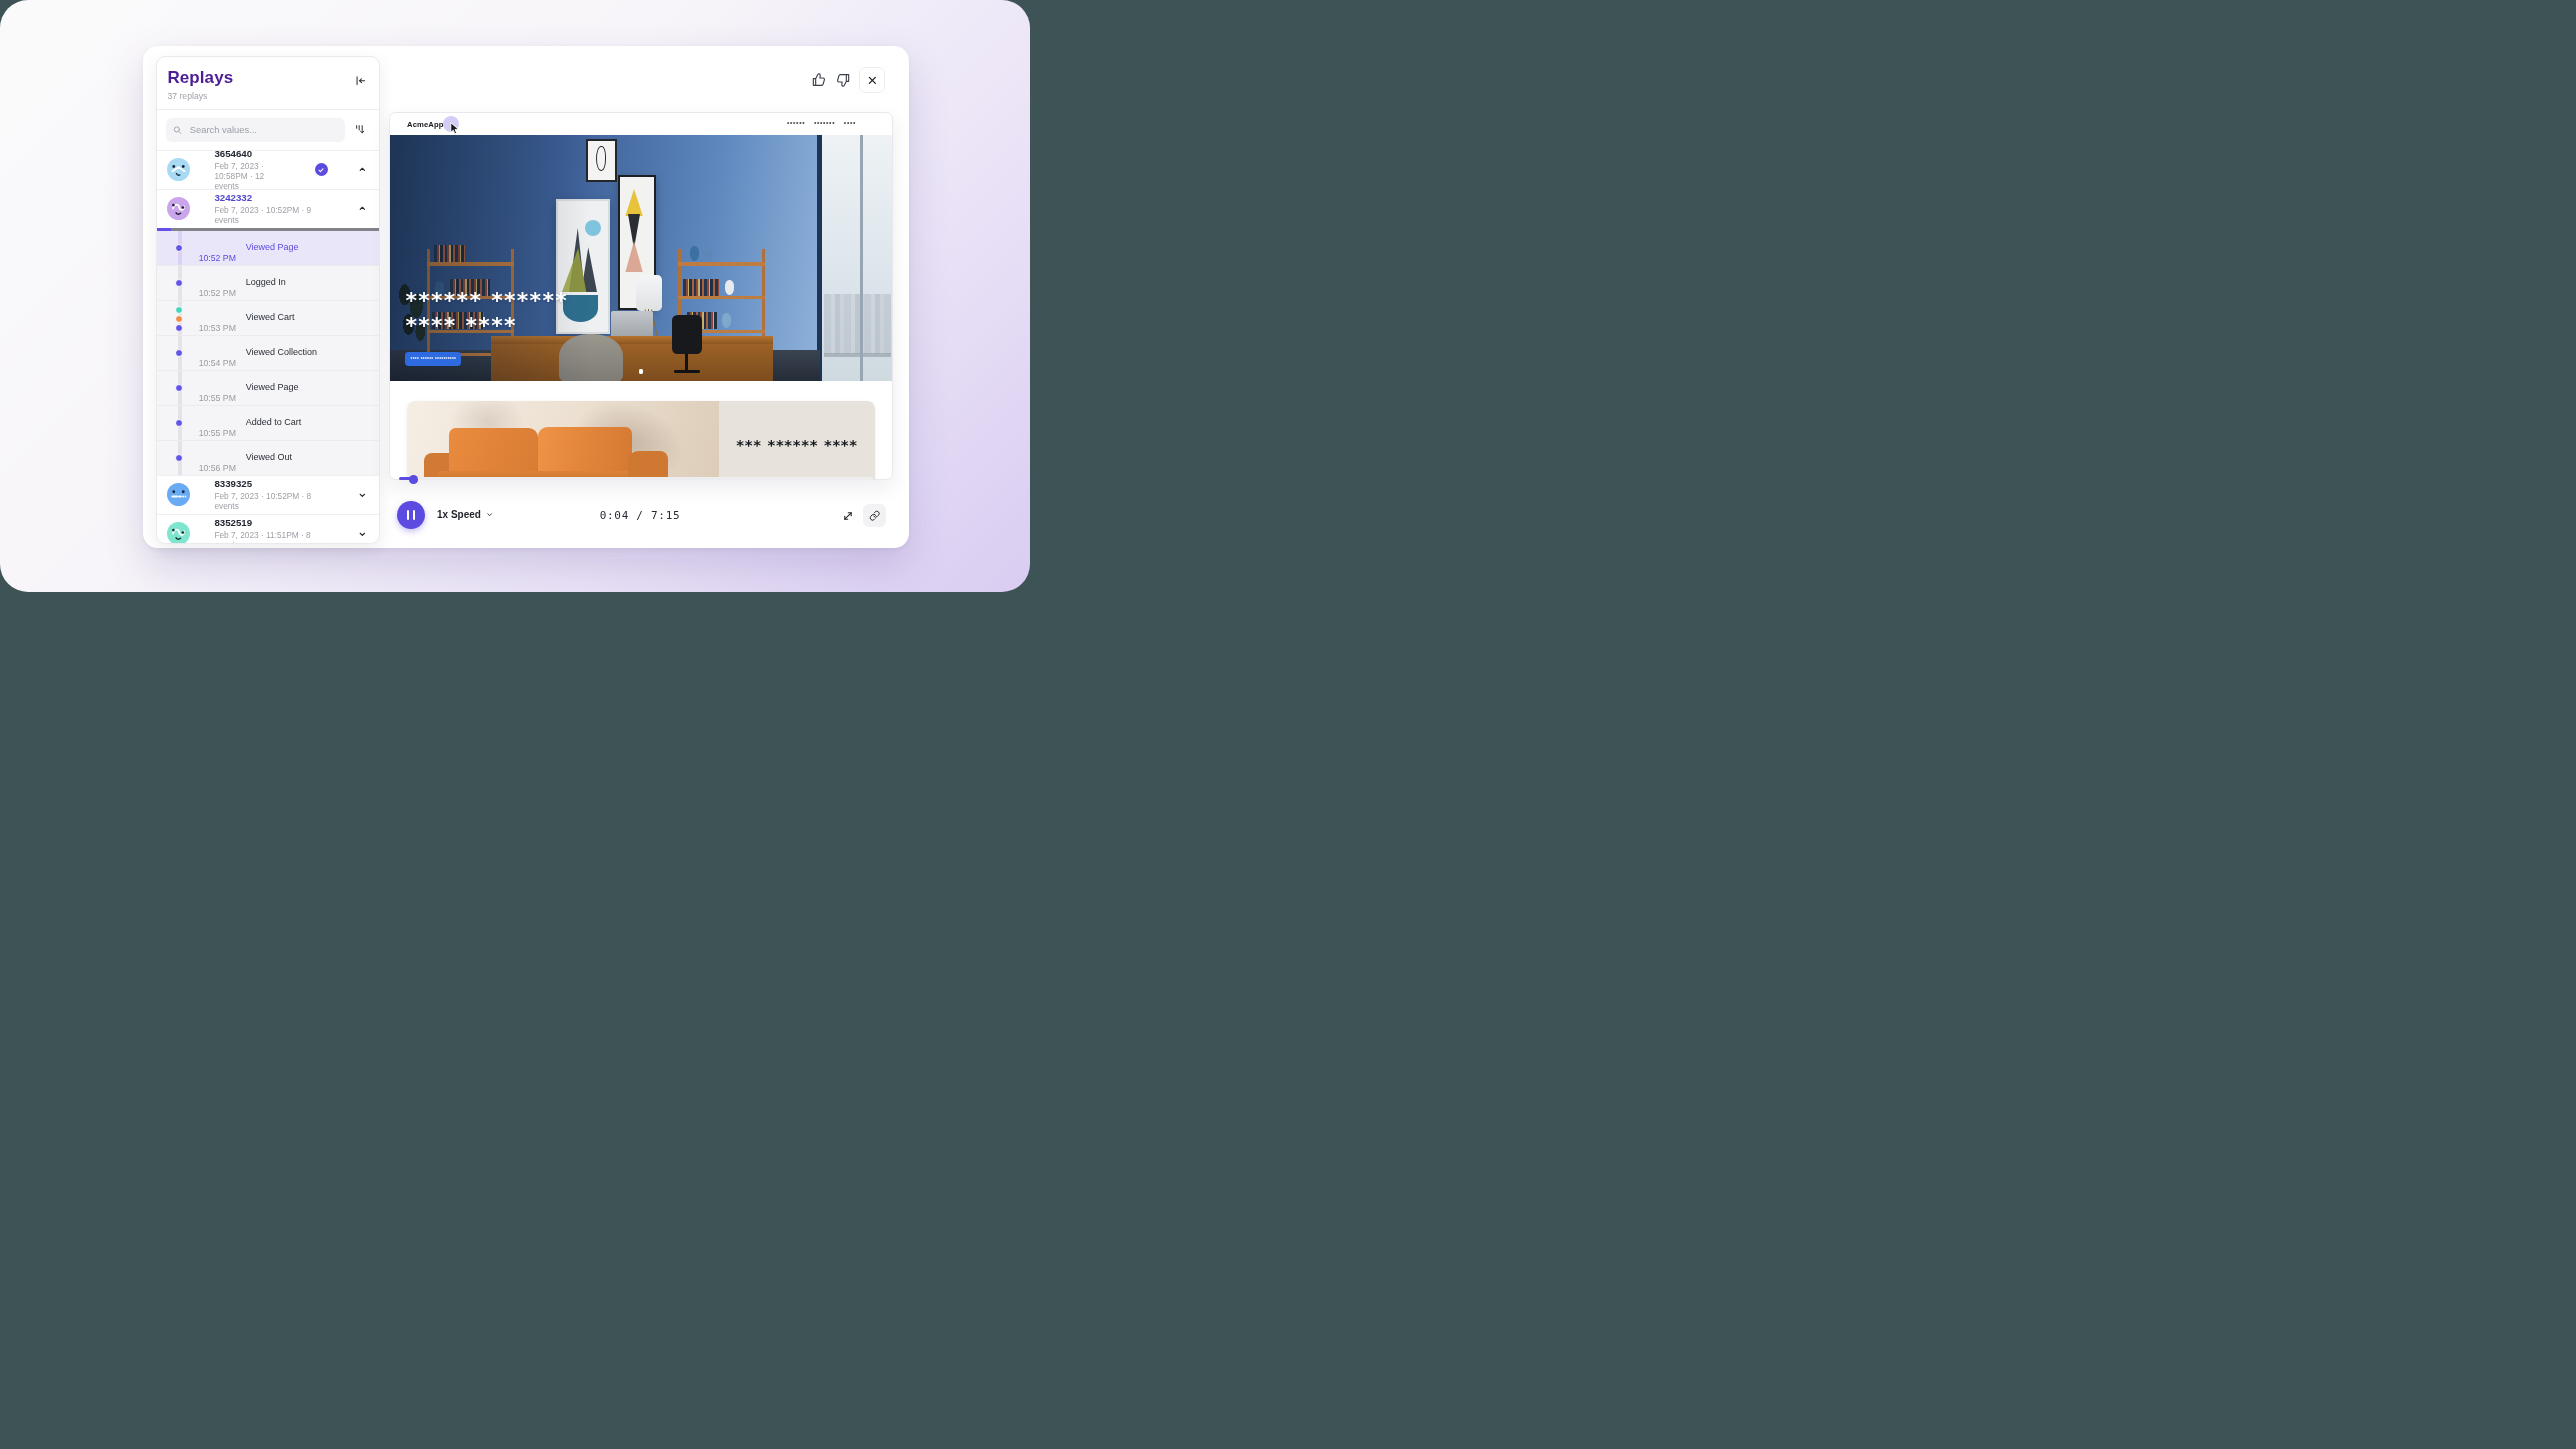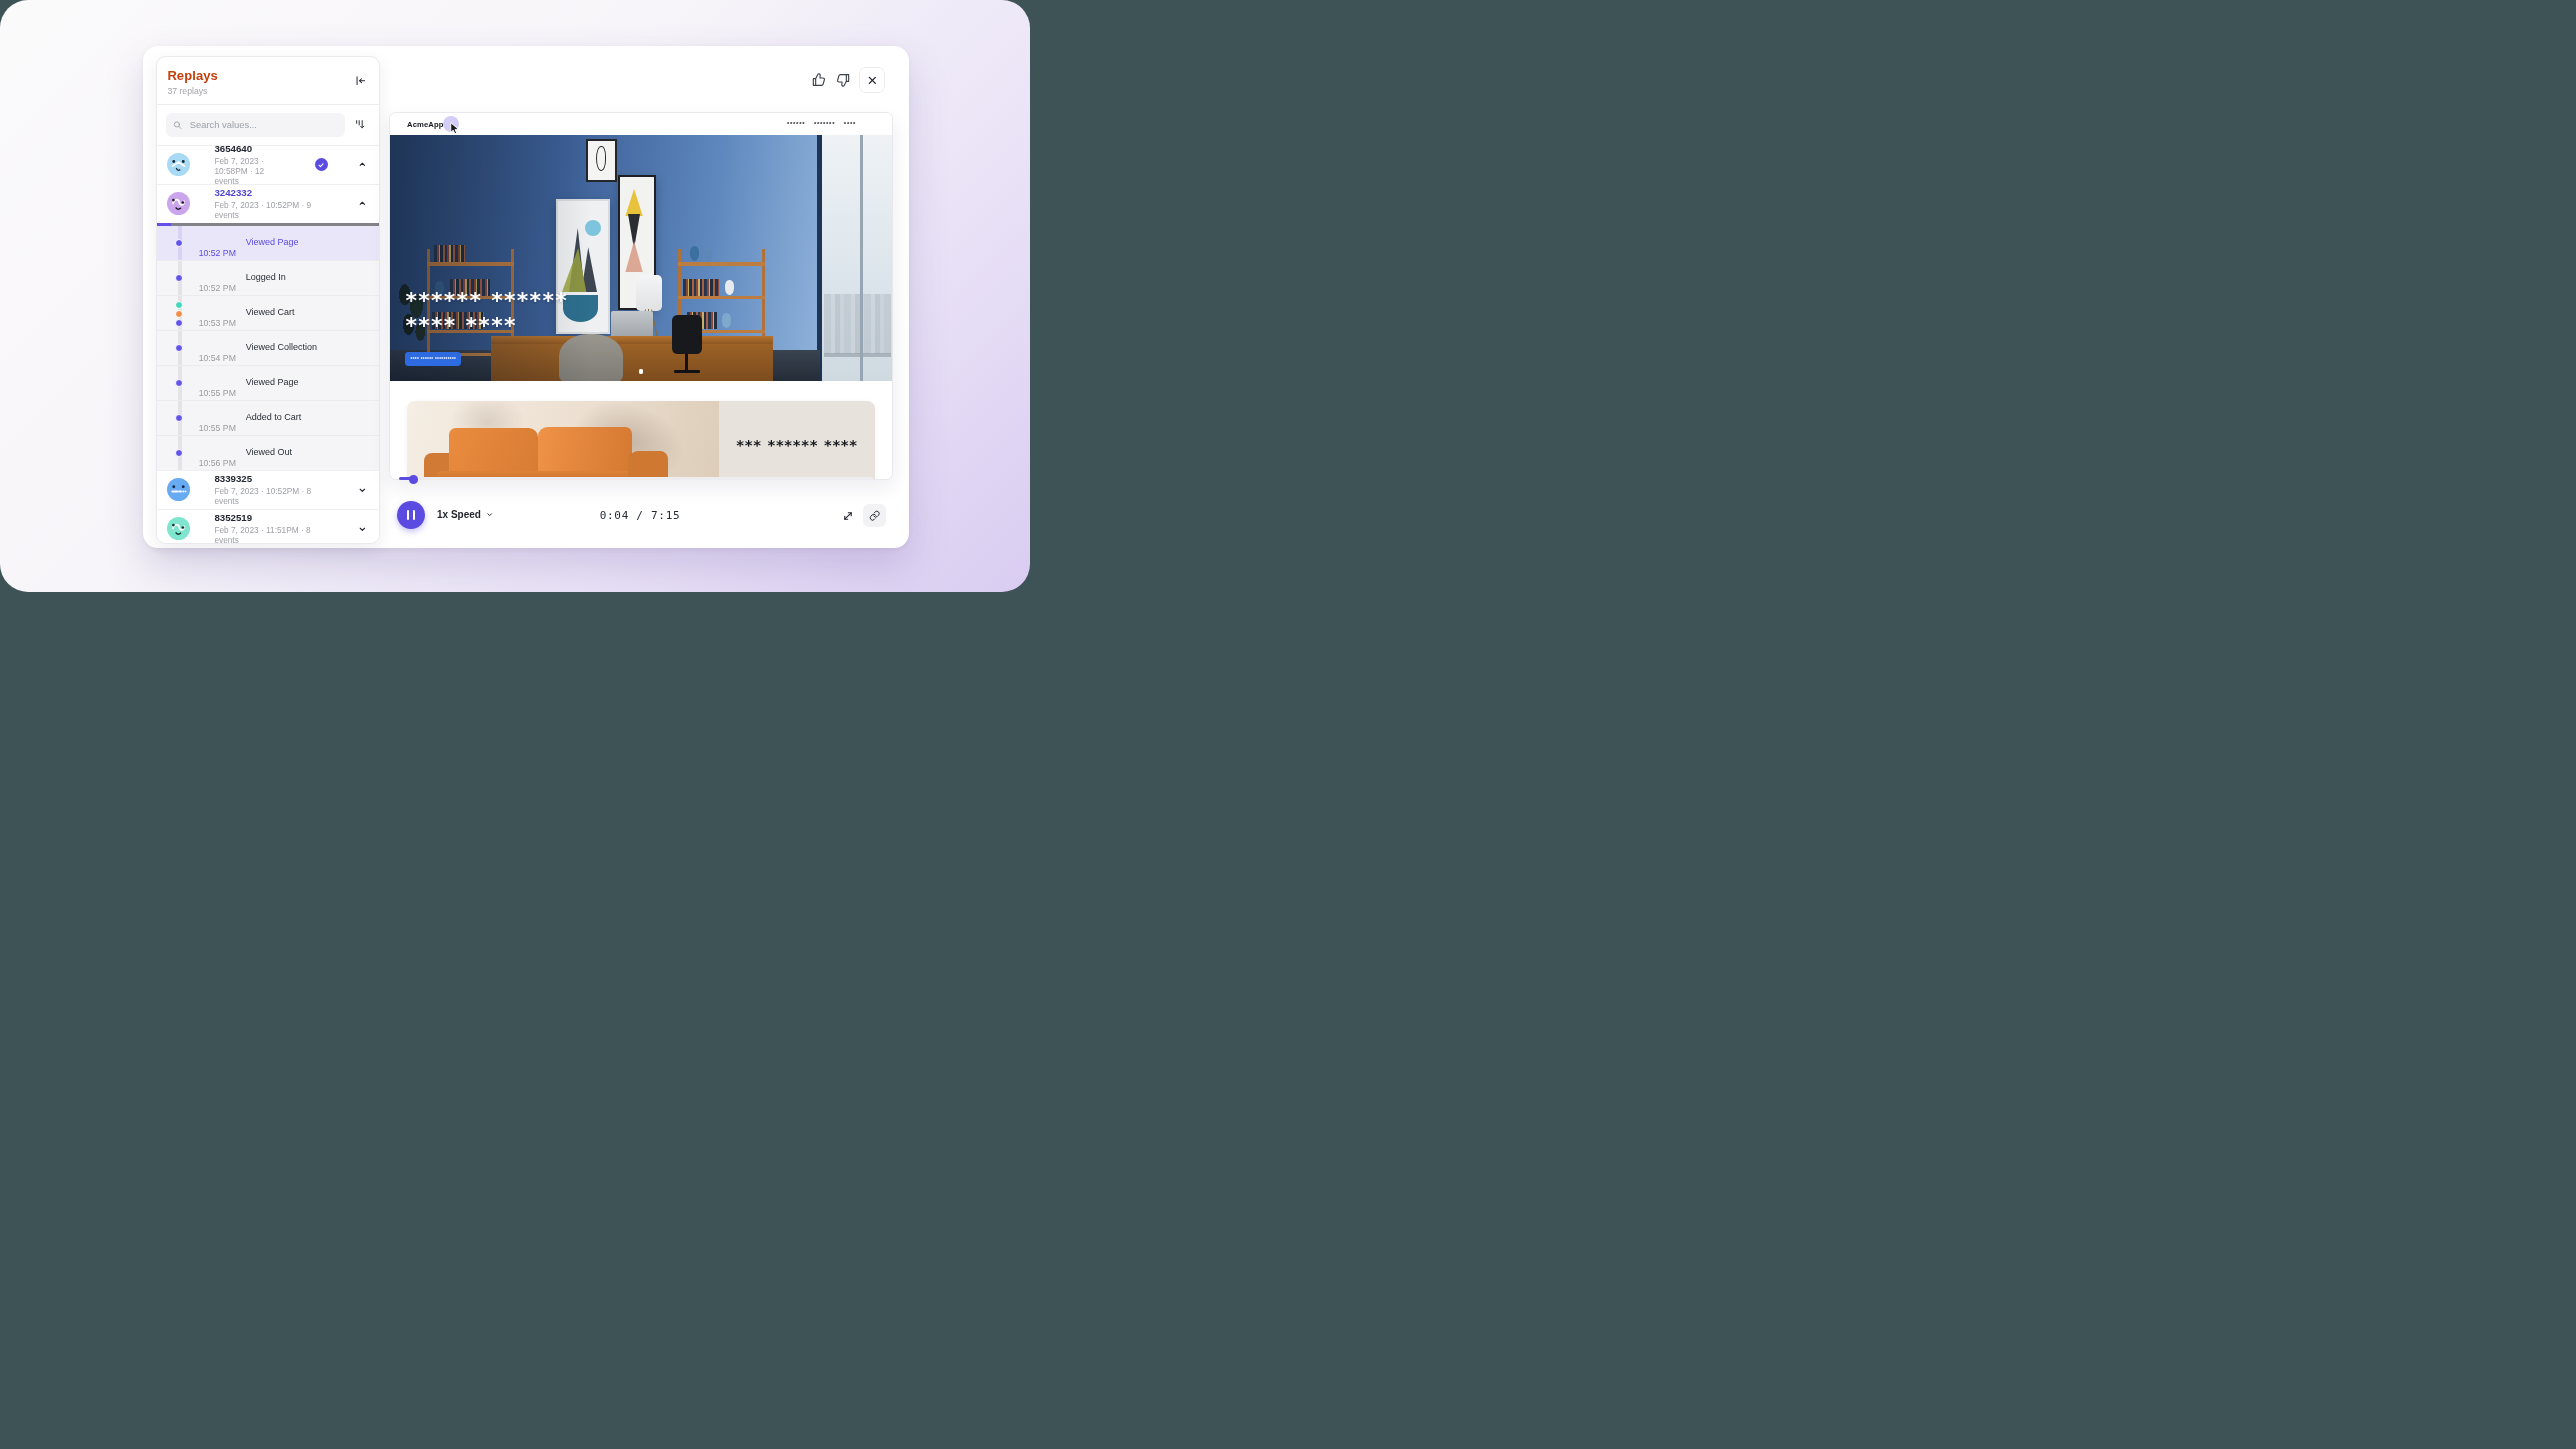--- a/index.html
+++ b/index.html
@@ -6,21 +6,21 @@
   .stage{position:relative;width:1030px;height:592px;overflow:hidden;background:#3e5356;
          font-family:"Liberation Sans",sans-serif;-webkit-font-smoothing:antialiased;}
   .canvas{position:absolute;inset:0;border-radius:28px;
           background:linear-gradient(135deg,#fbfafb 0%,#f7f5f9 42%,#eae3f7 72%,#d9ccf1 100%);}
   .window{position:absolute;left:143px;top:46px;width:766px;height:502px;background:#fff;border-radius:14.8px;
           box-shadow:0 17.4px 40px rgba(90,70,150,.20),0 1.3px 5.4px rgba(0,0,0,.05);}
   
   .sidebar{position:absolute;left:12.7px;top:10px;width:222px;height:486px;background:#fff;border:0.7px solid #e9e9ee;
            border-radius:9.4px;overflow:hidden;box-shadow:0 6.7px 17.4px rgba(25,25,60,.07);}
   .sb-head{position:relative;padding:10.7px 10.7px 8px;border-bottom:0.7px solid #ededf0;}
-  .sb-title{font-size:13px;font-weight:700;color:#c2410c;letter-spacing:0.1px;}
+  .sb-title{font-size:17px;font-weight:700;color:#4c1d95;letter-spacing:0.1px;}
   .sb-count{font-size:8.7px;color:#a2a2ab;margin-top:3.4px;}
   .collapse-btn{position:absolute;right:9.4px;top:14.8px;width:17.4px;height:17.4px;display:flex;align-items:center;justify-content:center;cursor:pointer;}
   .search-row{display:flex;align-items:center;gap:6.7px;padding:8px 9.4px 8px 9.4px;}
   .search-box{flex:1;display:flex;align-items:center;gap:5.4px;height:23.5px;background:#f4f4f6;border-radius:6px;padding:0 7.4px;}
   .search-box input{border:0;background:transparent;outline:none;font-size:9.4px;color:#3a3f47;width:100%;
                     font-family:"Liberation Sans",sans-serif;}
   .search-box input::placeholder{color:#9ba0a8;}
   .sort-btn{width:17.4px;height:17.4px;display:flex;align-items:center;justify-content:center;cursor:pointer;}
   .sess{position:relative;display:flex;align-items:center;gap:24px;height:38px;padding:0 10.7px;border-top:0.7px solid #efeff2;background:#fff;cursor:pointer;}
   .sess .info{flex:1;min-width:0;}

